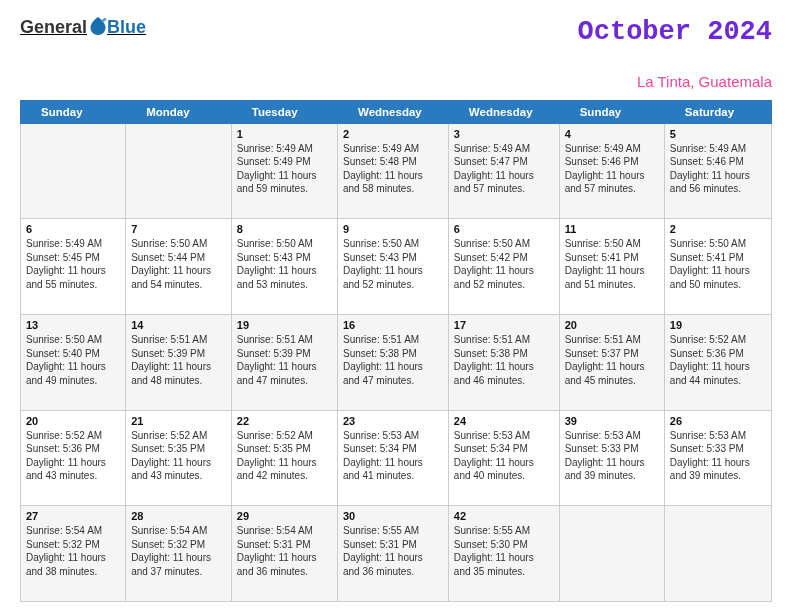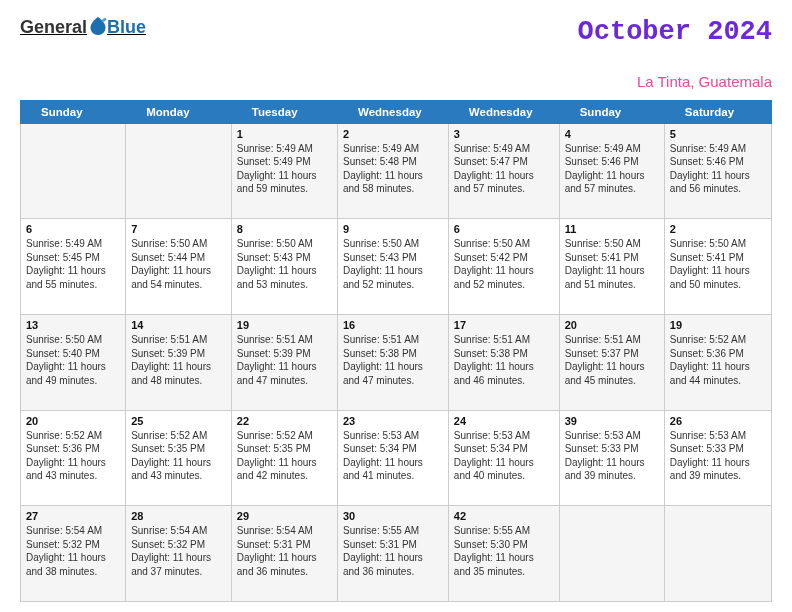--- a/index.html
+++ b/index.html
@@ -229,21 +229,21 @@
             <div class="day-num">19</div>
             <div class="day-info">Sunrise: 5:52 AM<br>Sunset: 5:36 PM<br>Daylight: 11 hours<br>and 44 minutes.</div>
           </td>
         </tr>
         <tr class="row-white">
           <td>
             <div class="day-num">20</div>
             <div class="day-info">Sunrise: 5:52 AM<br>Sunset: 5:36 PM<br>Daylight: 11 hours<br>and 43 minutes.</div>
           </td>
           <td>
-            <div class="day-num">25</div>
+            <div class="day-num">21</div>
             <div class="day-info">Sunrise: 5:52 AM<br>Sunset: 5:35 PM<br>Daylight: 11 hours<br>and 43 minutes.</div>
           </td>
           <td>
             <div class="day-num">22</div>
             <div class="day-info">Sunrise: 5:52 AM<br>Sunset: 5:35 PM<br>Daylight: 11 hours<br>and 42 minutes.</div>
           </td>
           <td>
             <div class="day-num">23</div>
             <div class="day-info">Sunrise: 5:53 AM<br>Sunset: 5:34 PM<br>Daylight: 11 hours<br>and 41 minutes.</div>
           </td>

